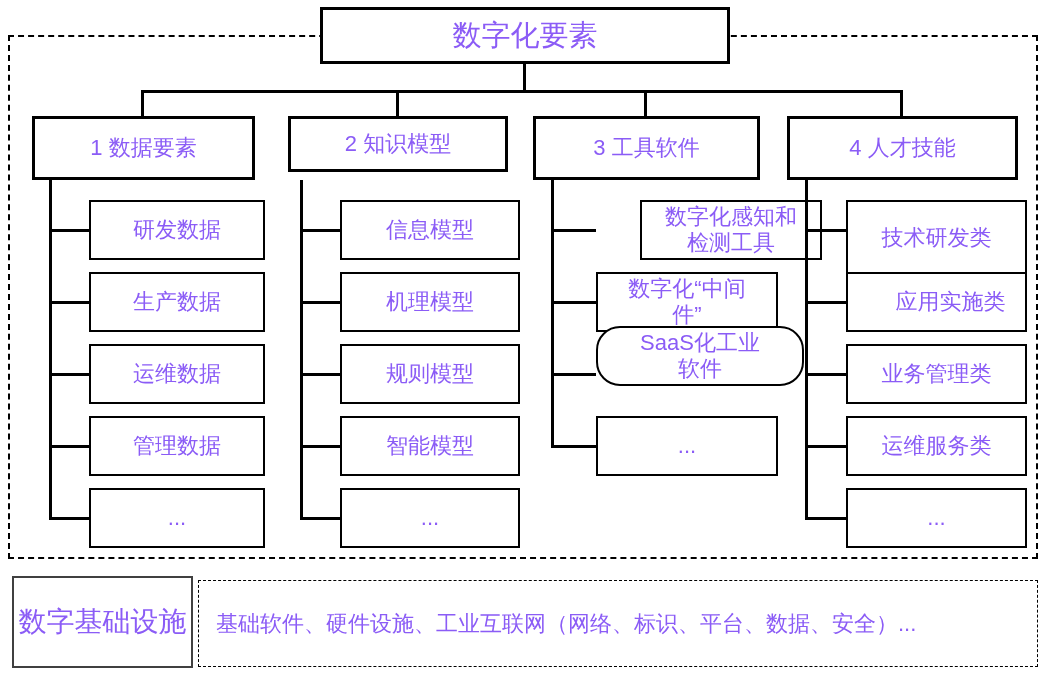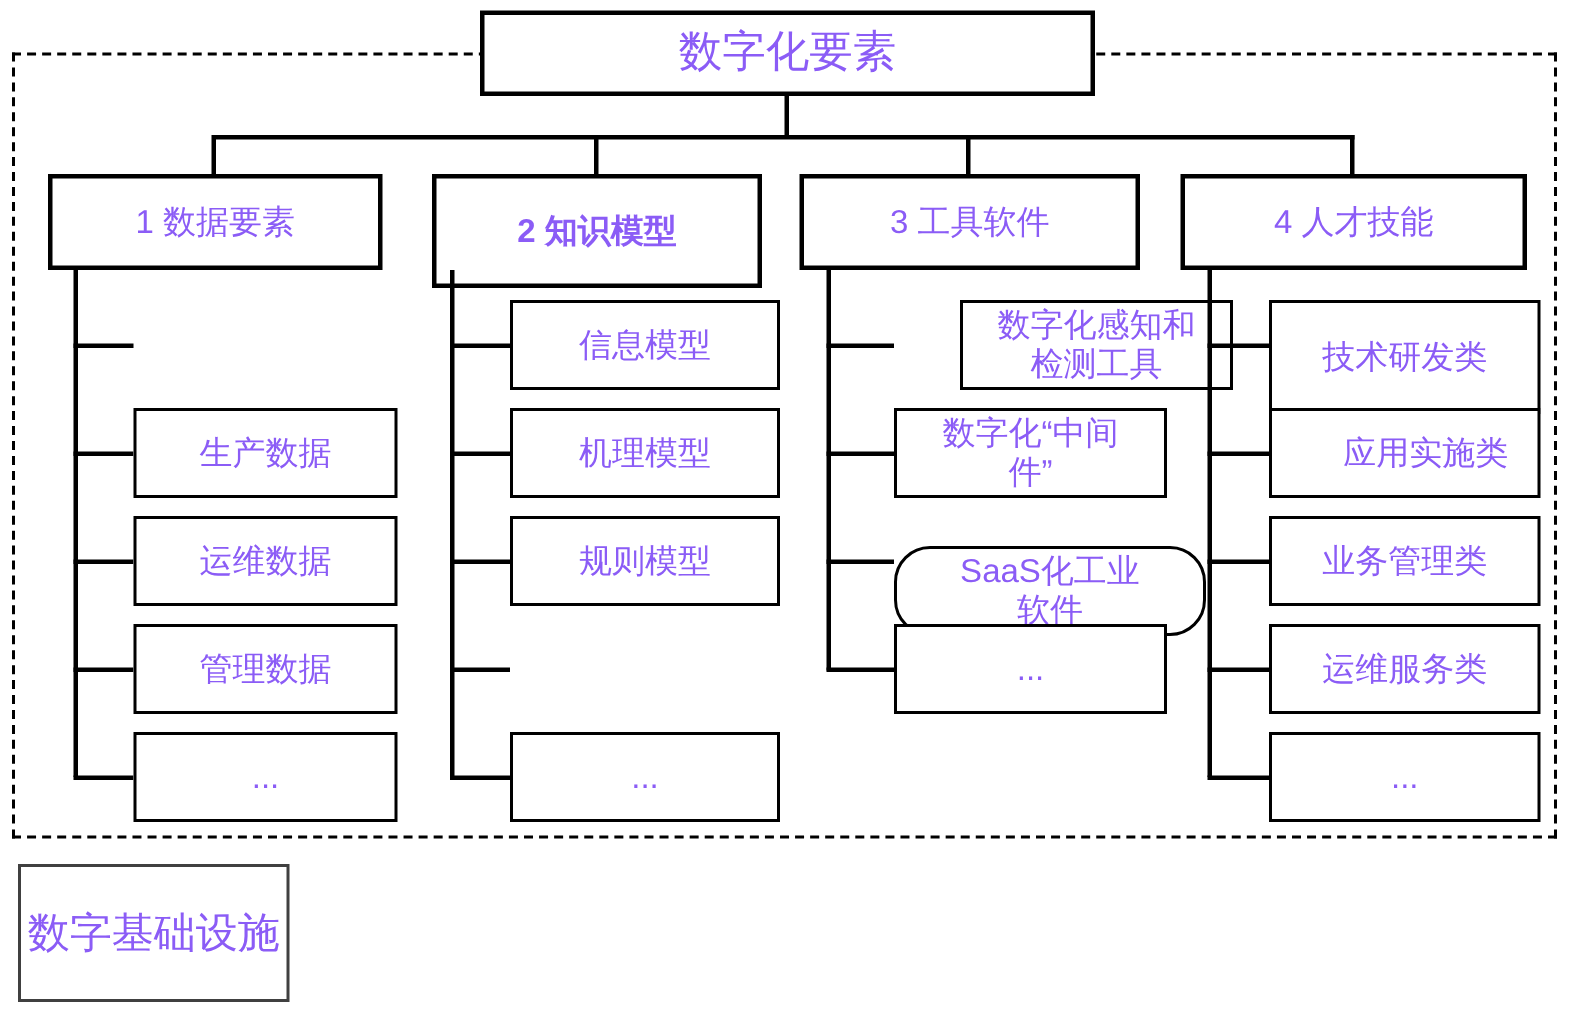--- a/index.html
+++ b/index.html
@@ -65,66 +65,69 @@
   <div class="box title-box" style="left:320px; top:7px; width:410px; height:57px;">数字化要素</div>
 
   <div class="vline" style="left:523px; top:62px; height:30px;"></div>
   <div class="hline" style="left:142px; top:90px; width:761px;"></div>
   <div class="vline" style="left:141px; top:90px; height:27px;"></div>
   <div class="vline" style="left:396px; top:90px; height:27px;"></div>
   <div class="vline" style="left:644px; top:90px; height:27px;"></div>
   <div class="vline" style="left:900px; top:90px; height:27px;"></div>
 
   <div class="box header-box" style="left:32px;  top:116px; width:223px; height:64px;">1 数据要素</div>
-  <div class="box header-box" style="left:288px; top:116px; width:220px; height:76px;font-weight:bold;">2 知识模型</div>
+  <div class="box header-box" style="left:288px; top:116px; width:220px; height:56px;">2 知识模型</div>
   <div class="box header-box" style="left:533px; top:116px; width:227px; height:64px;">3 工具软件</div>
   <div class="box header-box" style="left:787px; top:116px; width:231px; height:64px;">4 人才技能</div>
 
   <div class="vline" style="left:49px; top:180px; height:338px;"></div>
   <div class="hline" style="left:49px; top:229px; width:40px;"></div>
   <div class="hline" style="left:49px; top:301px; width:40px;"></div>
   <div class="hline" style="left:49px; top:373px; width:40px;"></div>
   <div class="hline" style="left:49px; top:445px; width:40px;"></div>
   <div class="hline" style="left:49px; top:517px; width:40px;"></div>
+  <div class="box leaf-box" style="left:89px; top:200px; width:176px; height:60px;">研发数据</div>
   <div class="box leaf-box" style="left:89px; top:272px; width:176px; height:60px;">生产数据</div>
   <div class="box leaf-box" style="left:89px; top:416px; width:176px; height:60px;">管理数据</div>
   <div class="box leaf-box" style="left:89px; top:344px; width:176px; height:60px;">运维数据</div>
   <div class="box leaf-box" style="left:89px; top:488px; width:176px; height:60px;">...</div>
 
   <div class="vline" style="left:300px; top:180px; height:338px;"></div>
   <div class="hline" style="left:300px; top:229px; width:40px;"></div>
   <div class="hline" style="left:300px; top:301px; width:40px;"></div>
   <div class="hline" style="left:300px; top:373px; width:40px;"></div>
   <div class="hline" style="left:300px; top:445px; width:40px;"></div>
   <div class="hline" style="left:300px; top:517px; width:40px;"></div>
   <div class="box leaf-box" style="left:340px; top:200px; width:180px; height:60px;">信息模型</div>
   <div class="box leaf-box" style="left:340px; top:272px; width:180px; height:60px;">机理模型</div>
   <div class="box leaf-box" style="left:340px; top:344px; width:180px; height:60px;">规则模型</div>
+  <div class="box leaf-box" style="left:340px; top:416px; width:180px; height:60px;">智能模型</div>
   <div class="box leaf-box" style="left:340px; top:488px; width:180px; height:60px;">...</div>
 
   <div class="vline" style="left:551px; top:180px; height:267px;"></div>
   <div class="hline" style="left:551px; top:229px; width:45px;"></div>
   <div class="hline" style="left:551px; top:301px; width:45px;"></div>
   <div class="hline" style="left:551px; top:373px; width:45px;"></div>
   <div class="hline" style="left:551px; top:445px; width:45px;"></div>
   <div class="box leaf-box" style="left:596px; top:200px; width:182px; height:60px;margin-left:44px;">数字化感知和
 检测工具</div>
   <div class="box leaf-box" style="left:596px; top:272px; width:182px; height:60px;">数字化“中间
 件”</div>
-  <div class="box leaf-box" style="left:596px; top:364px; width:208px; height:60px;border-radius:24px;">SaaS化工业
+  <div class="box leaf-box" style="left:596px; top:326px; width:208px; height:60px;border-radius:24px;">SaaS化工业
 软件</div>
   <div class="box leaf-box" style="left:596px; top:416px; width:182px; height:60px;">...</div>
 
   <div class="vline" style="left:805px; top:180px; height:338px;"></div>
   <div class="hline" style="left:805px; top:229px; width:41px;"></div>
   <div class="hline" style="left:805px; top:301px; width:41px;"></div>
   <div class="hline" style="left:805px; top:373px; width:41px;"></div>
   <div class="hline" style="left:805px; top:445px; width:41px;"></div>
   <div class="hline" style="left:805px; top:517px; width:41px;"></div>
   <div class="box leaf-box" style="left:846px; top:200px; width:181px; height:76px;">技术研发类</div>
   <div class="box leaf-box" style="left:846px; top:272px; width:181px; height:60px;padding-left:28px;">应用实施类</div>
   <div class="box leaf-box" style="left:846px; top:344px; width:181px; height:60px;">业务管理类</div>
   <div class="box leaf-box" style="left:846px; top:416px; width:181px; height:60px;">运维服务类</div>
   <div class="box leaf-box" style="left:846px; top:488px; width:181px; height:60px;">...</div>
 
   <div class="infra-label-box">数字基础设施</div>
+  <div class="infra-desc-box">基础软件、硬件设施、工业互联网（网络、标识、平台、数据、安全）...</div>
 
 </div>
 
 </body></html>

